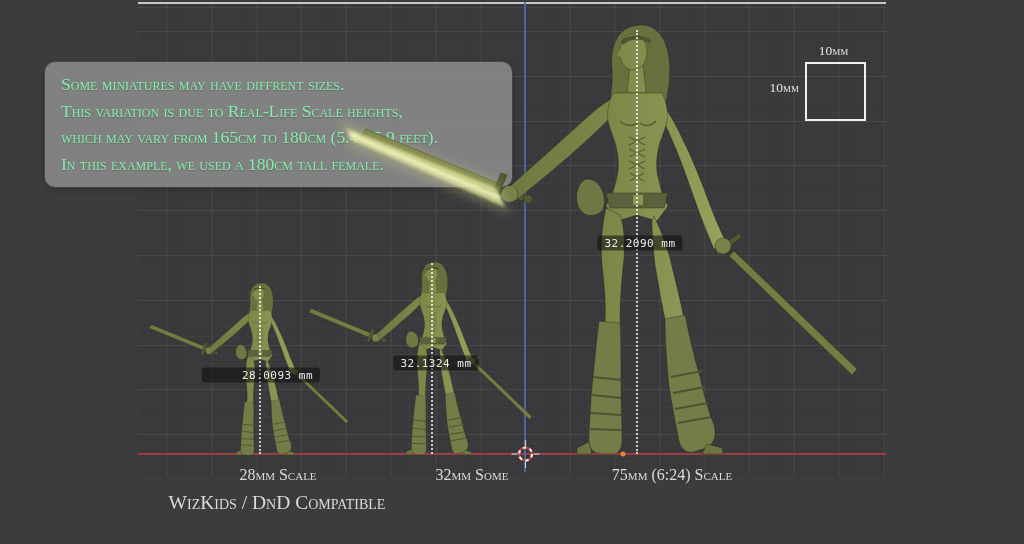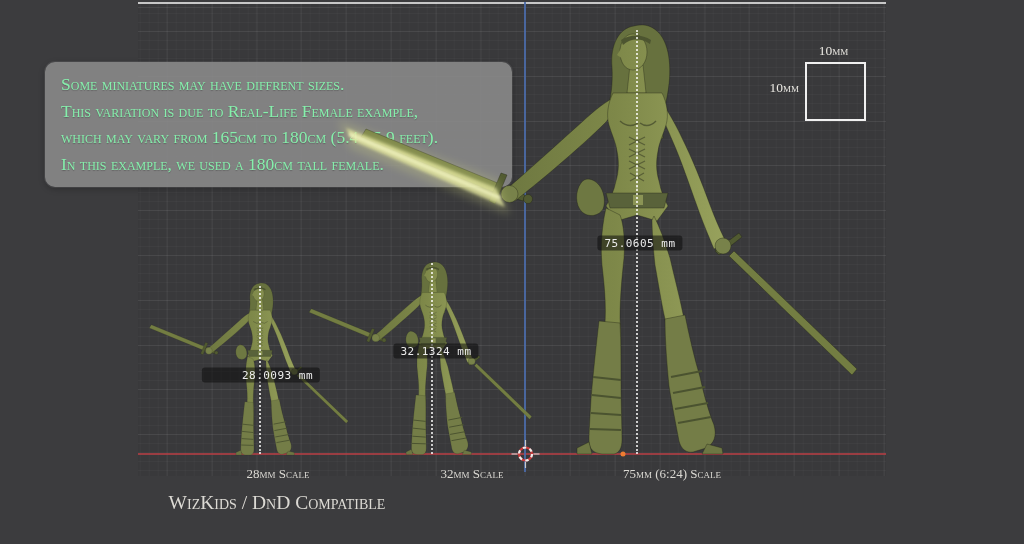--- a/index.html
+++ b/index.html
@@ -41,41 +41,41 @@
     z-index:7;letter-spacing:0.5px;
   }
   
   #refsq{position:absolute;left:805px;top:62px;width:57px;height:55px;border:2px solid #f0f0f0;z-index:6;}
   .reflabel{position:absolute;color:#e9e7e1;font-variant:small-caps;font-size:13.5px;z-index:6;}
   #reflabel-top{left:805px;top:43px;width:57px;text-align:center;}
   #reflabel-side{left:735px;top:80px;width:64px;text-align:right;}
   
   .scale-label{
     position:absolute;width:320px;transform:translateX(-50%);text-align:center;
-    color:#dcdad4;font-variant:small-caps;font-size:13px;z-index:6;white-space:nowrap;
+    color:#dcdad4;font-variant:small-caps;font-size:16px;z-index:6;white-space:nowrap;
   }
   .sub-label{font-size:19.5px;}
   #credit{
     position:absolute;right:9px;top:520px;color:#e6e4de;font-variant:small-caps;
     font-size:12.5px;z-index:6;white-space:nowrap;
   }
   svg.layer{position:absolute;left:0;top:0;z-index:4;}
 </style>
 </head>
 <body>
 
 <div id="stage">
 
   <div id="viewport"></div>
   <div class="axis-x"></div>
   <div class="axis-z"></div>
 
   <div id="infobox">
     <div>Some miniatures may have diffrent sizes.</div>
-    <div>This variation is due to Real-Life Female example,</div>
+    <div>This variation is due to Real-Life Scale heights,</div>
     <div>which may vary from 165cm to 180cm (5.4 - 5.9 feet).</div>
     <div>In this example, we used a 180cm tall female.</div>
   </div>
 
   <svg class="layer" width="1024" height="544" viewBox="0 0 1024 544">
     <defs>
       <linearGradient id="gB" gradientUnits="userSpaceOnUse" x1="-150" y1="0" x2="85" y2="0">
         <stop offset="0" stop-color="#6b753f"></stop>
         <stop offset="0.55" stop-color="#7e8849"></stop>
         <stop offset="1" stop-color="#97a15c"></stop>
@@ -169,26 +169,26 @@
       <circle r="6.5" fill="none" stroke="#cc3a3a" stroke-width="2.2"></circle>
       <circle r="6.5" fill="none" stroke="#ececec" stroke-width="2.2" stroke-dasharray="3.4 3.4"></circle>
     </g>
   </svg>
 
   <div class="mline" style="left:259px;top:286px;height:168px;"></div>
   <div class="mline" style="left:431px;top:263px;height:191px;"></div>
   <div class="mline" style="left:636px;top:30px;height:424px;"></div>
 
   <div class="mpill" style="left:261px;top:375px;padding-left:40px;">28.0093 mm</div>
-  <div class="mpill" style="left:436px;top:351px;">32.1324 mm</div>
-  <div class="mpill" style="left:640px;top:243px;">75.0605 mm</div>
+  <div class="mpill" style="left:436px;top:363px;">32.1324 mm</div>
+  <div class="mpill" style="left:640px;top:243px;">32.2090 mm</div>
 
   <div id="refsq"></div>
   <div id="reflabel-top" class="reflabel">10mm</div>
   <div id="reflabel-side" class="reflabel">10mm</div>
 
   <div class="scale-label" style="left:278px;top:466px;">28mm Scale</div>
   <div class="scale-label sub-label" style="left:277px;top:492px;">WizKids / DnD Compatible</div>
-  <div class="scale-label" style="left:472px;top:466px;">32mm Scale</div>
+  <div class="scale-label" style="left:472px;top:466px;">32mm Some</div>
   <div class="scale-label" style="left:672px;top:466px;">75mm (6:24) Scale</div>
 
 
 </div>
 
 </body></html>

